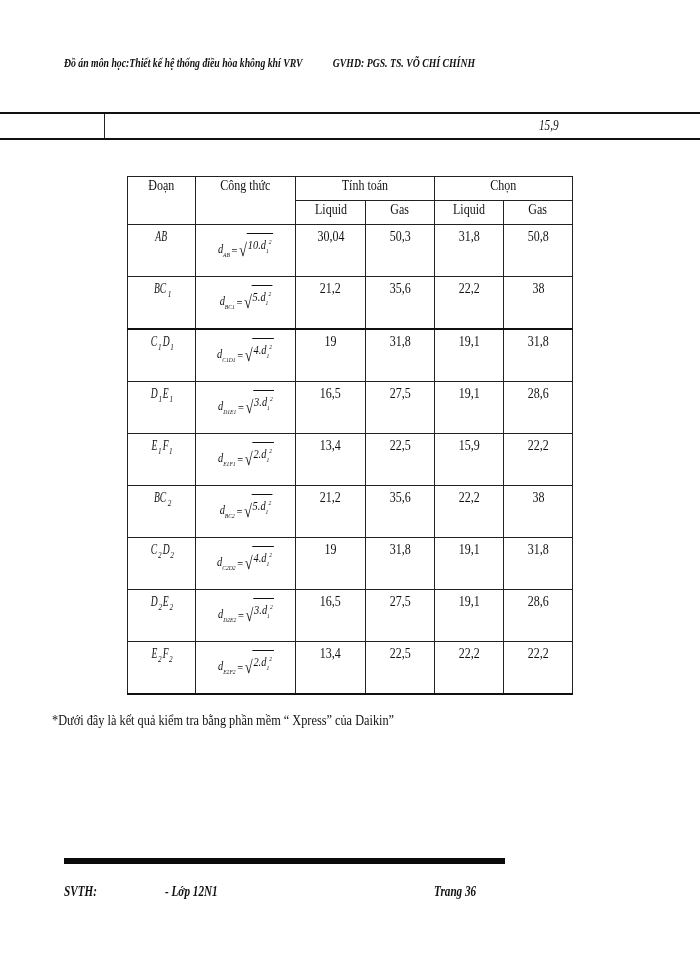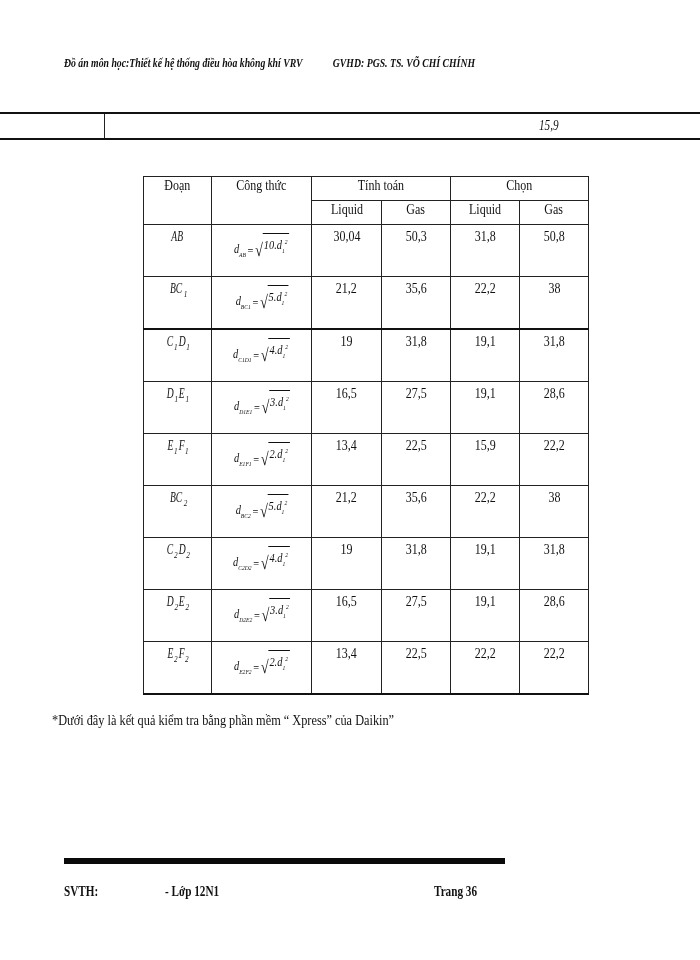--- a/index.html
+++ b/index.html
@@ -10,21 +10,21 @@
     .header .gvhd { margin-left:36px; }
     .toptable { position:absolute; top:112px; left:0; width:700px; height:24px;
                 border-top:2px solid #111; border-bottom:2px solid #111; }
     .toptable .div { position:absolute; left:104px; top:0; bottom:0; border-left:1.5px solid #222; }
     .toptable .val { position:absolute; left:539px; top:4px; font-size:14px; font-style:italic;
                      transform:scaleX(0.8); transform-origin:left top; }
     table.main { position:absolute; top:176px; left:127px; width:446px; border-collapse:collapse;
                  font-size:15px; }
     table.main td, table.main th { border:1px solid #222; text-align:center; vertical-align:top;
                                    font-weight:normal; padding:0; }
-    table.main { border:1.5px solid #111;margin-left:16px; }
+    table.main { border:1.5px solid #111; }
     .c0 { width:68px; } .c1 { width:100px; } .c2,.c3,.c4,.c5 { width:69px; }
     .hdr { height:24px; }
     .hdr span, .num span, .seg span { display:inline-block; transform:scaleX(0.8); }
     .hdr td { vertical-align:middle; }
     tr.row td { height:48px; padding-top:3px; }
     tr.row.thick td { border-bottom:2px solid #111; }
     tr.row.last td { border-bottom:2.5px solid #111; }
     .seg { font-style:italic; }
     .seg sub { font-size:9px; }
     .formula { font-style:italic; font-size:13px; display:inline-flex; align-items:flex-end; padding-top:4px;
@@ -32,21 +32,21 @@
     .formula .d sub { font-size:7px; font-style:italic; }
     .formula .eq { margin:0 2px; font-style:normal; }
     .sqrt { position:relative; display:inline-flex; align-items:flex-end; }
     .sqrt .rad { font-style:normal; font-size:18px; line-height:18px; }
     .sqrt .under { border-top:1.5px solid #111; padding:0 2px 0 1px; line-height:16px; margin-top:1px; }
     .sqrt .under sup { font-size:7px; }
     .sqrt .under sub { font-size:7px; }
     .note { position:absolute; top:712px; left:52px; font-size:15px; transform:scaleX(0.82);
             transform-origin:left top; white-space:nowrap; }
     .footer-rule { position:absolute; top:858px; left:64px; width:441px; height:6px; background:#0a0a0a; }
-    .footer { position:absolute; top:884px; left:64px; width:440px; height:20px; font-weight:bold;
+    .footer { position:absolute; top:884px; left:64px; width:440px; height:20px; font-style:italic; font-weight:bold;
               font-size:14px; }
     .footer span { position:absolute; top:0; white-space:nowrap; transform:scaleX(0.8); transform-origin:left top; }
     .footer .svth { left:0; } .footer .lop { left:101px; } .footer .trang { left:370px; }
   </style>
 </head>
 <body>
 
 <div class="header">
   <span>Đồ án môn học:Thiết kế hệ thống điều hòa không khí VRV</span>
   <span class="gvhd">GVHD: PGS. TS. VÕ CHÍ CHÍNH</span>

